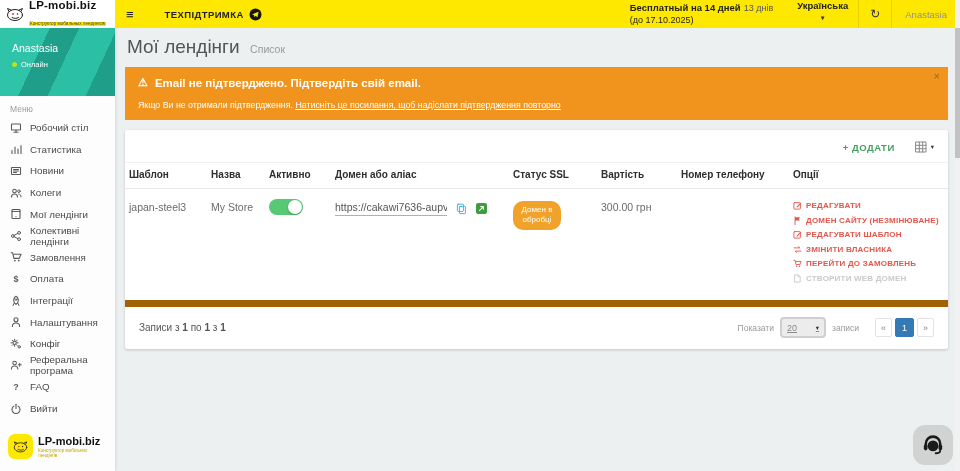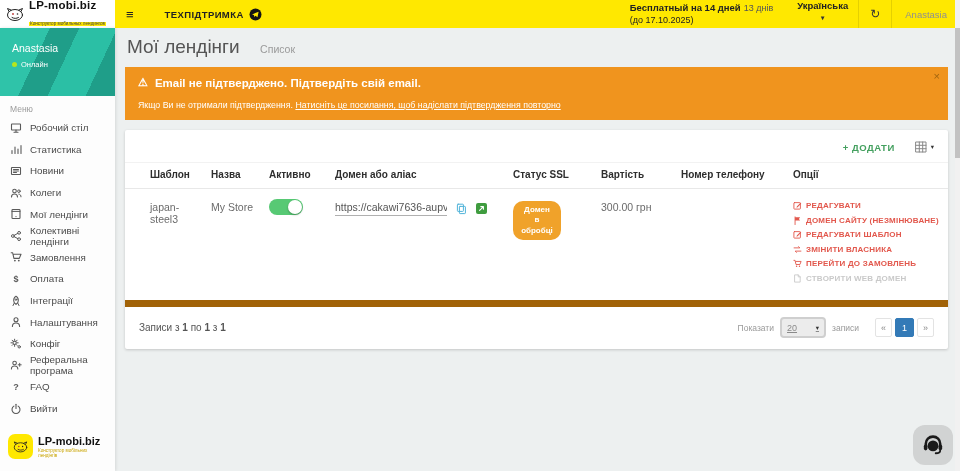--- a/index.html
+++ b/index.html
@@ -40,47 +40,47 @@
   .mi-ico { width:12px; flex:none; display:flex; justify-content:center; color:#5a5a5a; font-size:9px; font-weight:bold; }
   .sidebar-footer { margin-top:auto; display:flex; align-items:center; gap:5px; padding:8px 8px 12px; }
   .f-logo-box { width:25px; height:25px; background:#ffe800; border-radius:7px; display:flex; align-items:center; justify-content:center; flex:none; }
   .f-title { font-size:11px; font-weight:bold; color:#111; line-height:1; }
   .f-sub { font-size:4.6px; color:#c9a400; margin-top:1px; }
 
   
   .main { flex:1; position:relative; }
   .page-head { padding:8px 14px 6px 12px; }
   .page-title { display:inline; font-size:19px; font-weight:400; color:#555; }
-  .page-sub { font-size:10.5px; color:#9a9a9a; margin-left:16px; }
+  .page-sub { font-size:10.5px; color:#9a9a9a; margin-left:6px; }
 
   .alert { margin:3px 12px 10px 10px; background:#f0941e; color:#fff; padding:9px 13px 10px; position:relative; }
   .alert-title { font-size:11.5px; font-weight:bold; display:flex; align-items:center; gap:7px; }
   .warn-glyph { font-size:11px; }
   .alert-text { font-size:8.8px; margin-top:11px; }
   .alert-link { text-decoration:underline; cursor:pointer; color:#fff; }
   .alert-close { position:absolute; top:3px; right:8px; font-size:11px; color:rgba(92,60,0,.55); cursor:pointer; }
 
   .card { margin:0 12px 0 10px; background:#fff; border-radius:2px; box-shadow:0 1px 3px rgba(0,0,0,.18); }
   .card-toolbar { display:flex; justify-content:flex-end; align-items:center; gap:20px; padding:11px 14px 9px; }
   .add-btn { display:flex; align-items:center; gap:3px; color:#44a05f; font-size:9.5px; font-weight:bold; letter-spacing:.5px; cursor:pointer; }
   .view-btn { display:flex; align-items:center; gap:4px; color:#777; cursor:pointer; }
 
   table { width:100%; border-collapse:collapse; table-layout:fixed; }
   th { font-size:10px; color:#2e2e2e; text-align:left; padding:6px 6px 8px; border-top:1px solid #f2f2f2; border-bottom:1px solid #e8e8e8; font-weight:bold; }
-  th:first-child, td:first-child { padding-left:25px; }
+  th:first-child, td:first-child { padding-left:4px; }
   td { font-size:10.5px; color:#6b6b6b; padding:12px 6px 12px; vertical-align:top; border-bottom:7px solid #a16207; }
 
   .toggle { width:34px; height:16px; border-radius:9px; background:#57c974; position:relative; cursor:pointer; display:inline-block; margin-top:-2px; }
   .toggle-knob { position:absolute; right:1px; top:1px; width:14px; height:14px; border-radius:50%; background:#fff; box-shadow:0 1px 2px rgba(0,0,0,.3); }
 
   .domain-wrap { display:flex; align-items:center; gap:9px; }
   .domain-input { display:inline-block; max-width:112px; overflow:hidden; white-space:nowrap; border-bottom:1px solid #b0b0b0; font-size:10.5px; color:#555; padding-bottom:2px; cursor:text; }
   .icon-btn { flex:none; display:flex; cursor:pointer; }
 
-  .ssl-badge { display:inline-block; background:#f0a22a; color:#fff; font-size:8px; font-weight:bold; text-align:center; border-radius:10px; padding:4px 8px; line-height:1.3; width:48px; cursor:default; }
+  .ssl-badge { display:inline-block; background:#f0a22a; color:#fff; font-size:8px; font-weight:normal; text-align:center; border-radius:10px; padding:4px 8px; line-height:1.3; width:48px; cursor:default; }
 
   .opt { display:flex; align-items:center; gap:4px; color:#e2574c; font-size:8px; font-weight:bold; letter-spacing:.2px; margin-bottom:5.5px; cursor:pointer; white-space:nowrap; }
   .opt.disabled { color:#c9c9c9; cursor:default; }
   .opt svg { flex:none; }
 
   .card-footer { display:flex; justify-content:space-between; align-items:center; padding:10px 14px 11px; }
   .records { font-size:10px; color:#555; }
   .footer-right { display:flex; align-items:center; gap:6px; }
   .len-label { font-size:8.5px; color:#9a9a9a; }
   .len-select { width:46px; height:21px; background:#ececec; border:2px solid #cfcfcf; border-radius:4px; color:#8a8a8a; font-size:9px; display:flex; align-items:center; justify-content:space-between; padding:0 5px; cursor:pointer;text-decoration:underline; }

